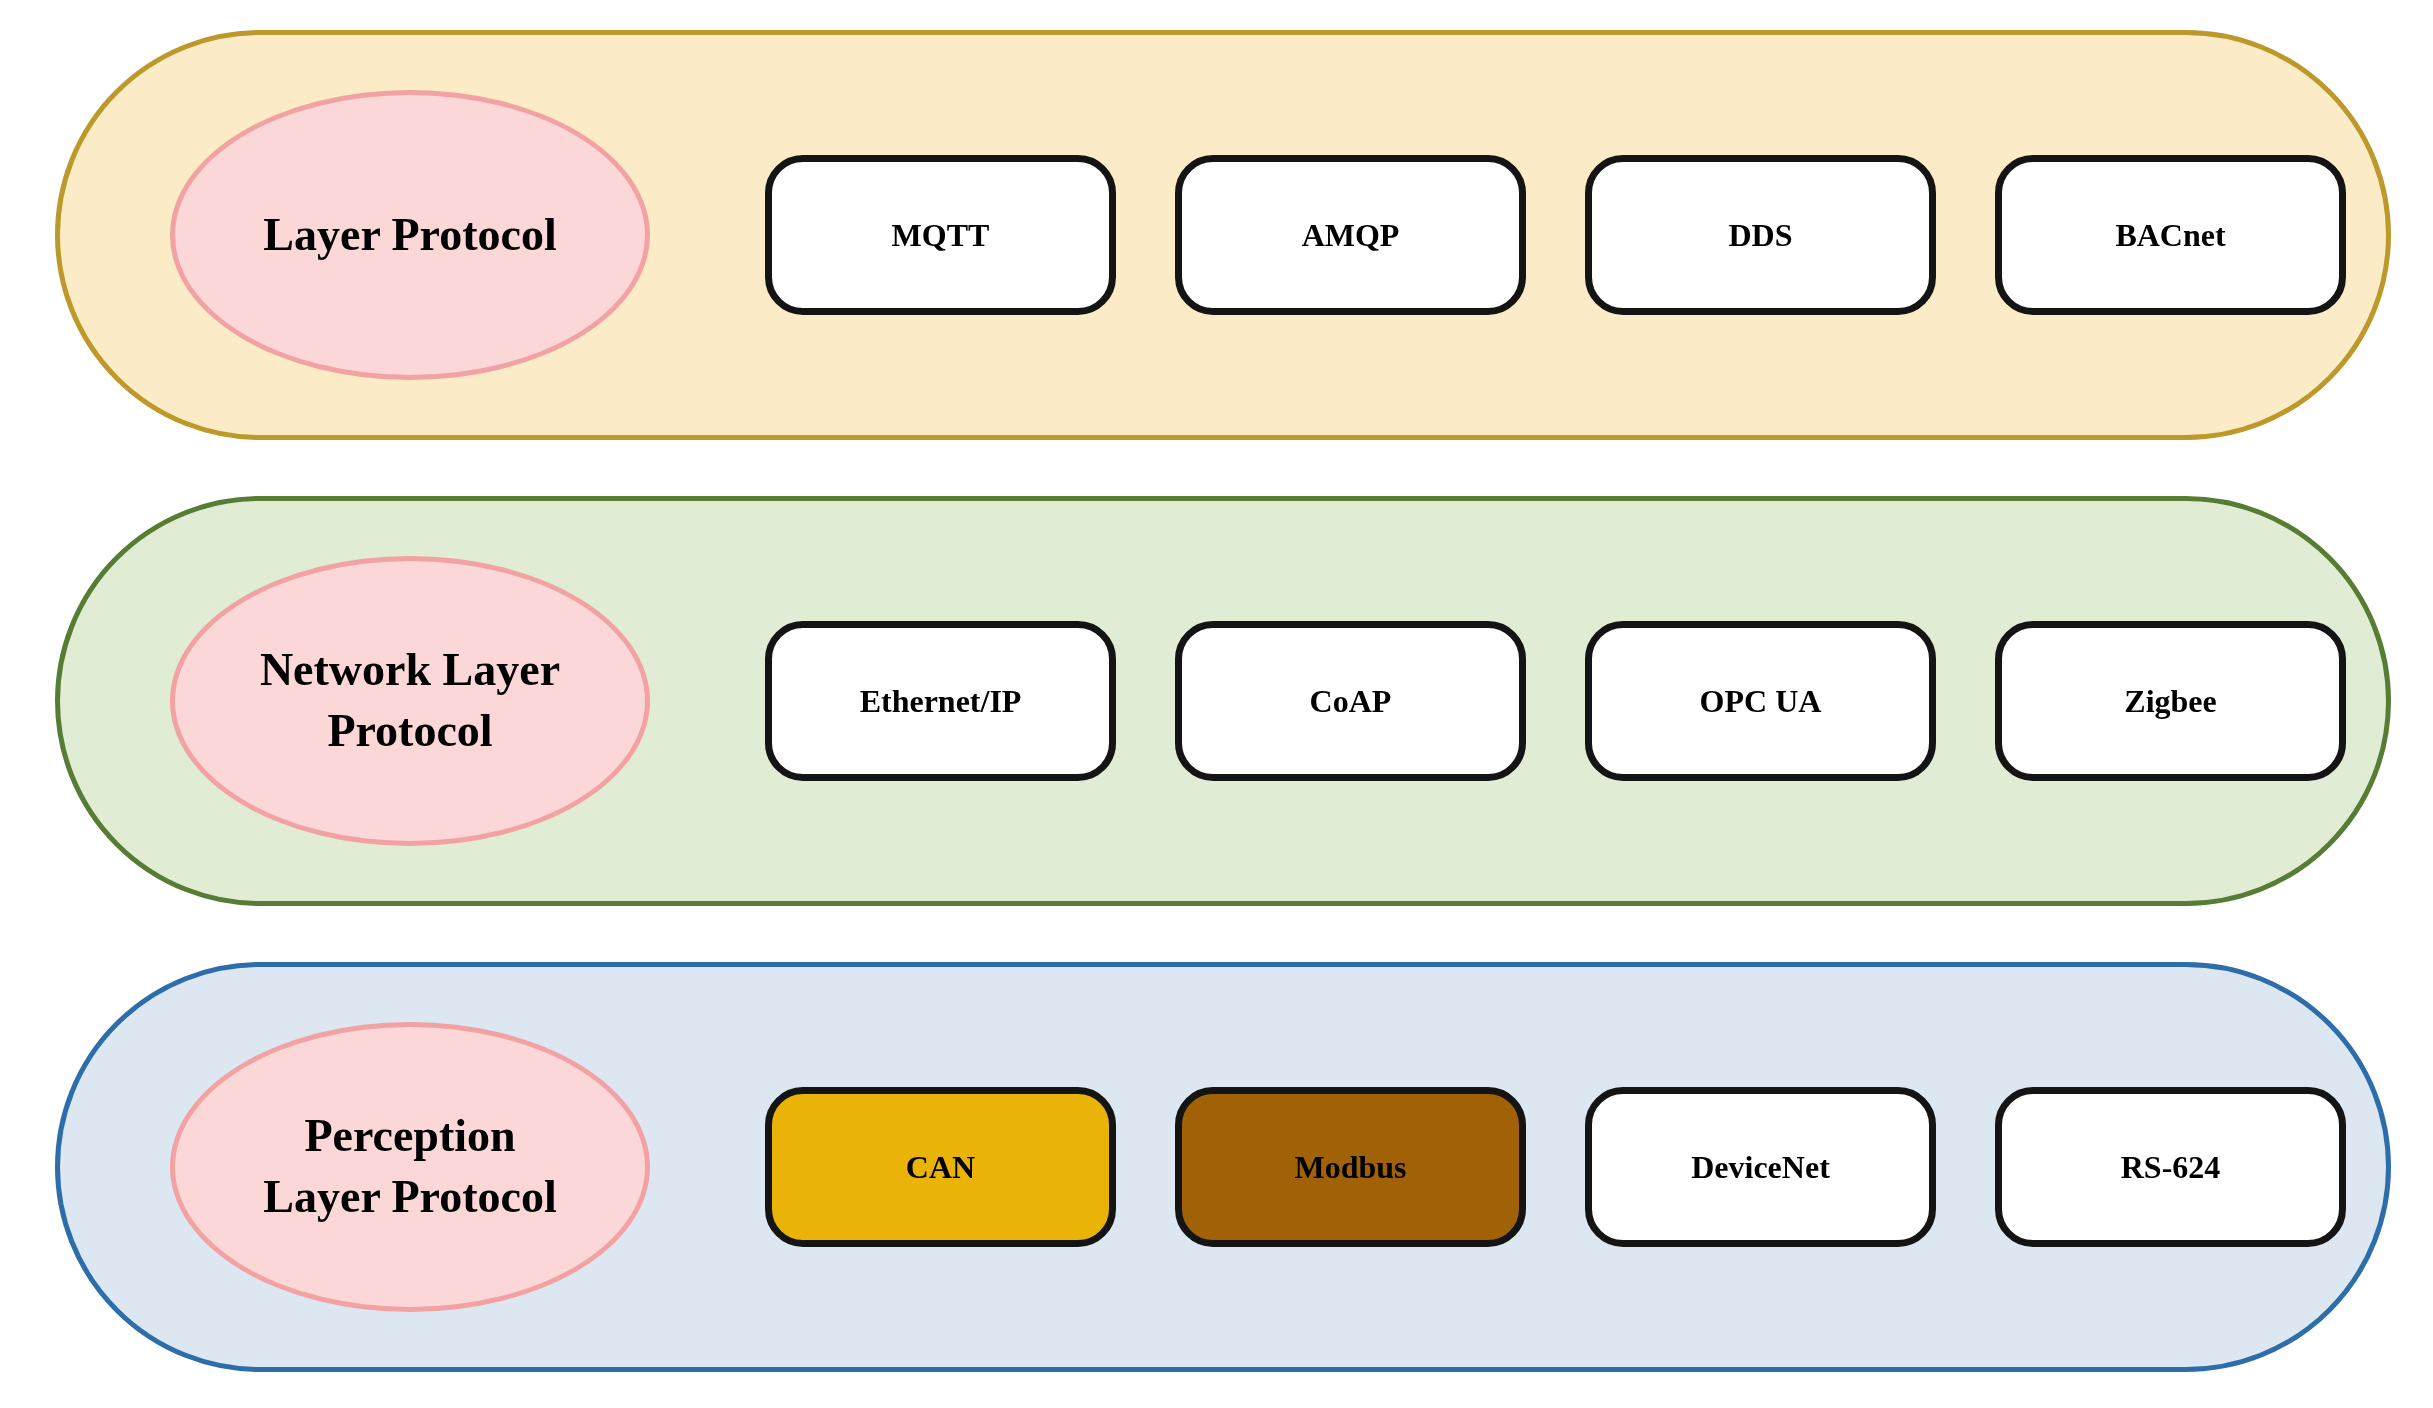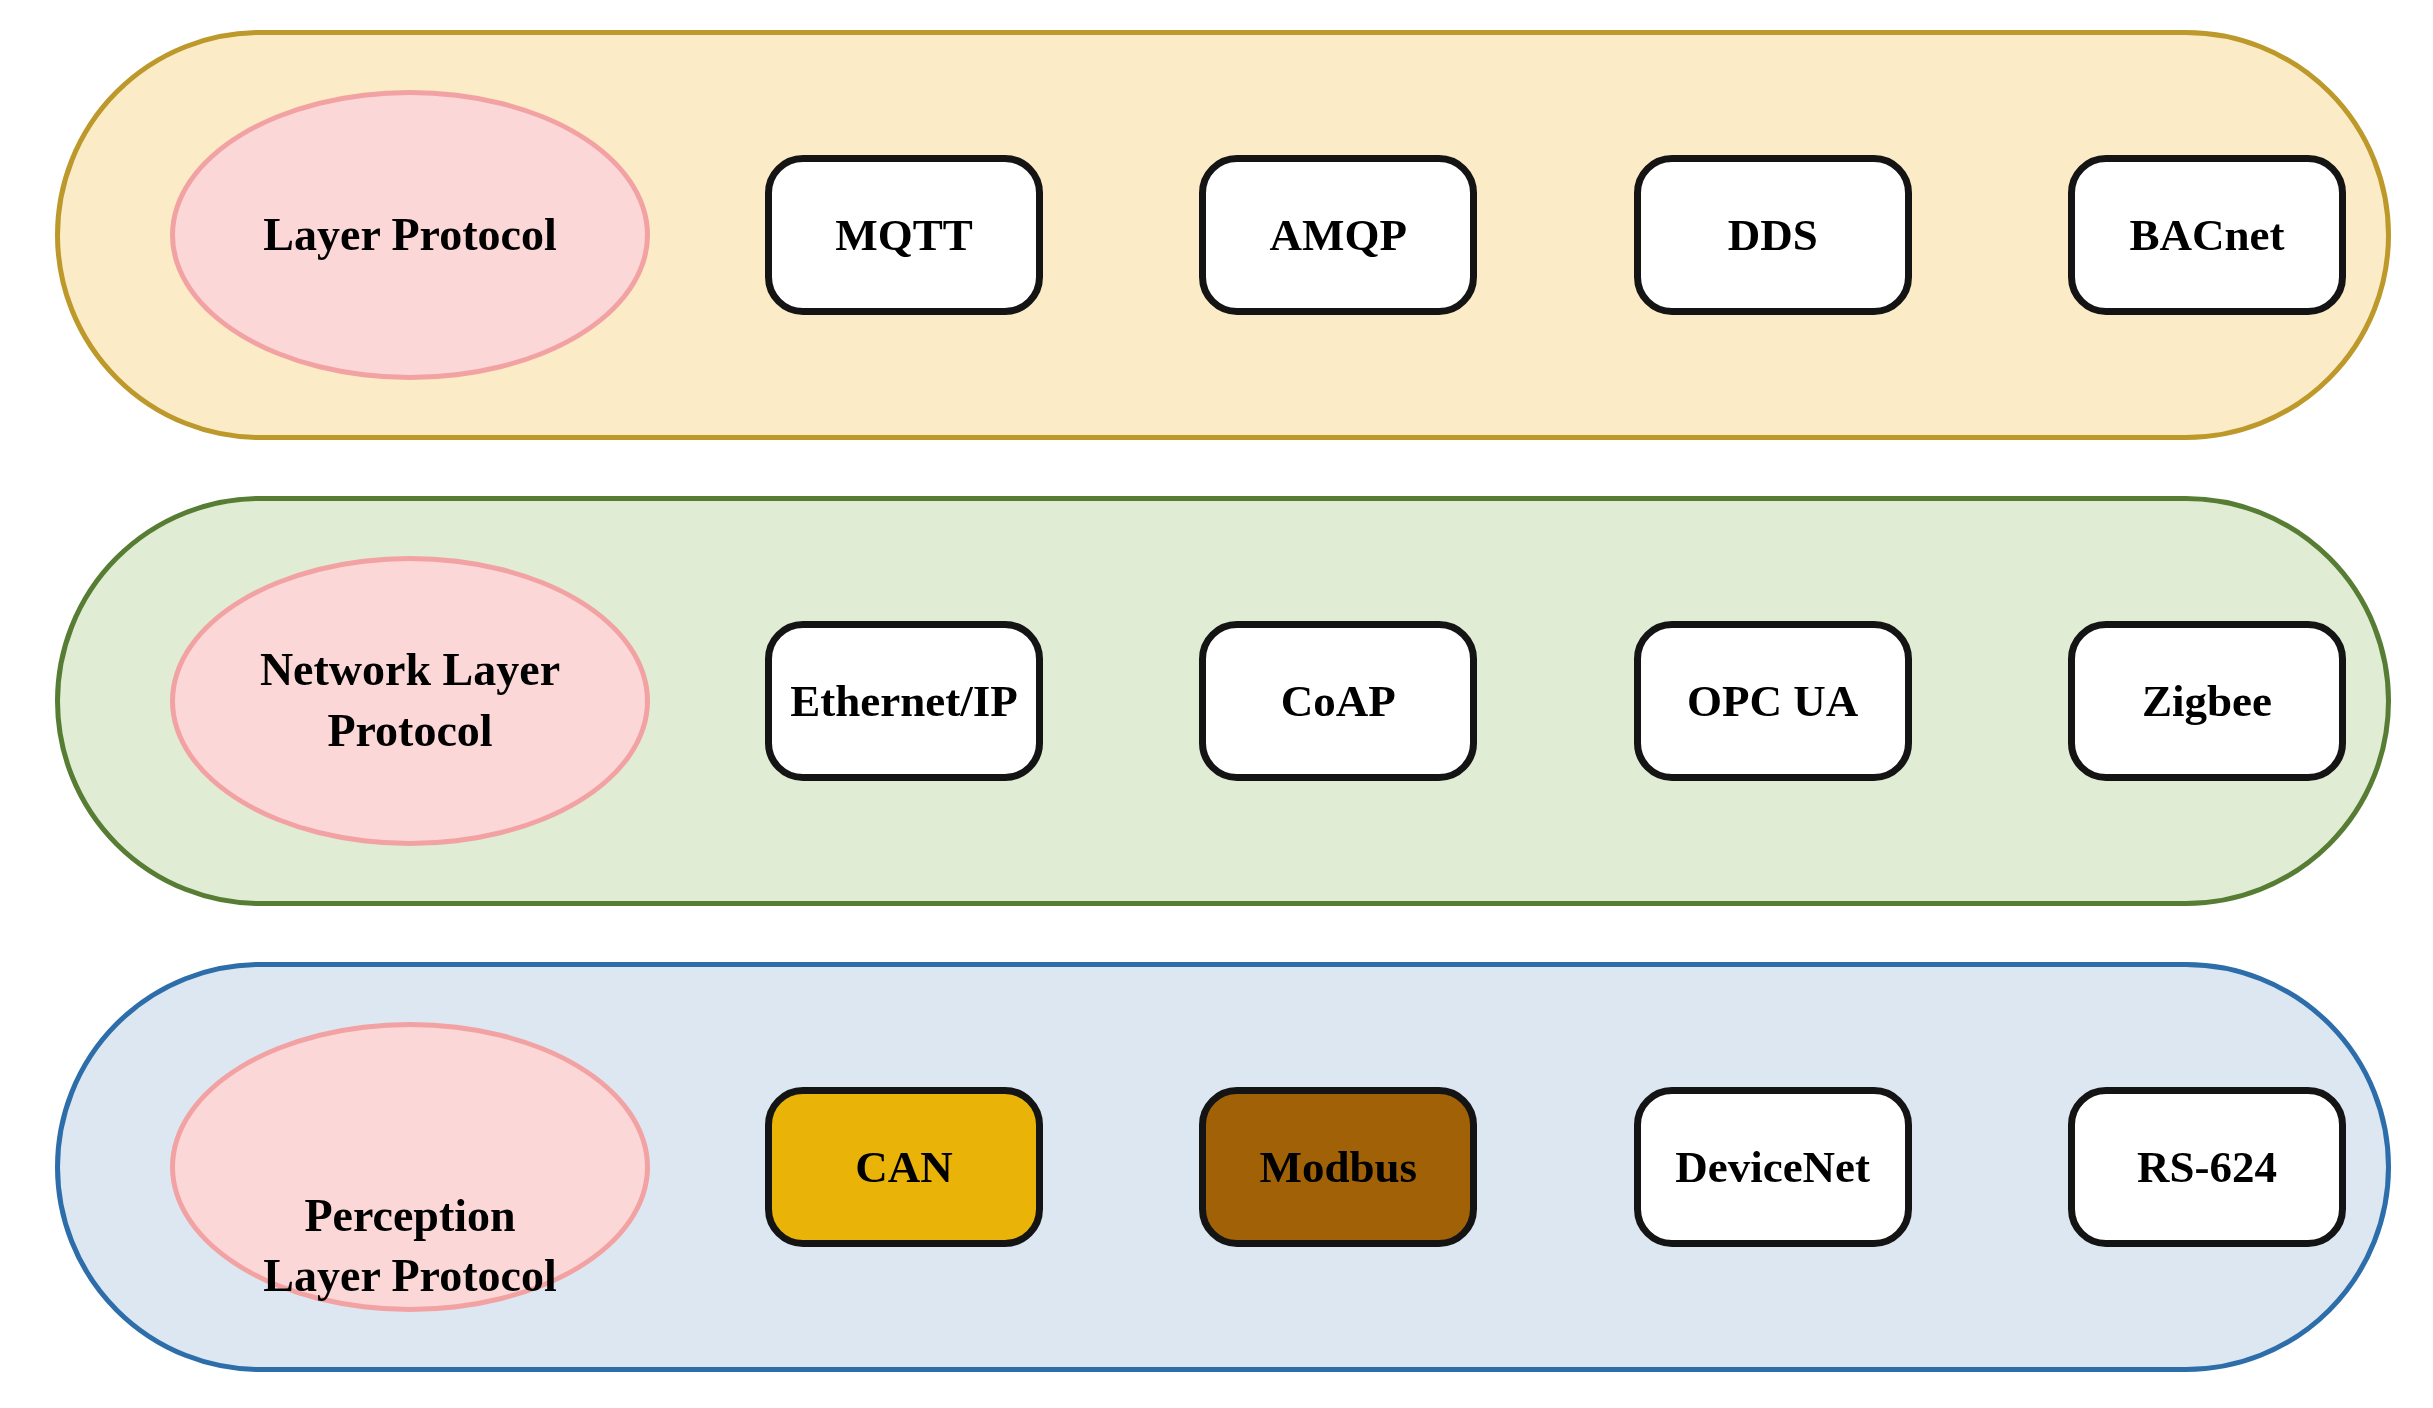--- a/index.html
+++ b/index.html
@@ -46,30 +46,30 @@
   }
   .protocol-row {
     flex: 1 1 auto;
     display: flex;
     justify-content: space-between;
     align-items: center;
     margin-left: 115px;
     margin-right: 40px;
   }
   .protocol-box {
-    width: 278px;
+    width: 351px;
     height: 160px;
     box-sizing: border-box;
     border: 7px solid #141414;
     border-radius: 38px;
     display: flex;
     align-items: center;
     justify-content: center;
     font-weight: bold;
-    font-size: 45px;
+    font-size: 32px;
     color: #000000;
     background: #ffffff;
   }
 </style>
 </head>
 <body>
 
 <div class="canvas">
 
   <section class="layer" style="background: rgb(251, 235, 199); border-color: rgb(188, 153, 42);">
@@ -107,21 +107,21 @@
       <div class="protocol-box" style="background: rgb(255, 255, 255); border-color: rgb(20, 20, 20);">
         <span>OPC UA</span>
       </div>
       <div class="protocol-box" style="background: rgb(255, 255, 255); border-color: rgb(20, 20, 20);">
         <span>Zigbee</span>
       </div>
     </div>
   </section>
 
   <section class="layer" style="background: rgb(221, 231, 242); border-color: rgb(45, 110, 170);">
-    <div class="label-ellipse" style="background: rgb(251, 215, 215); border: 5px solid rgb(242, 162, 162); justify-content: flex-end;">
+    <div class="label-ellipse" style="background: rgb(251, 215, 215); border: 5px solid rgb(242, 162, 162);">
       <span>Perception</span>
       <span>Layer Protocol</span>
     </div>
     <div class="protocol-row">
       <div class="protocol-box" style="background: #eab308; border-color: rgb(20, 20, 20);">
         <span>CAN</span>
       </div>
       <div class="protocol-box" style="background: #a16207; border-color: rgb(20, 20, 20);">
         <span>Modbus</span>
       </div>

